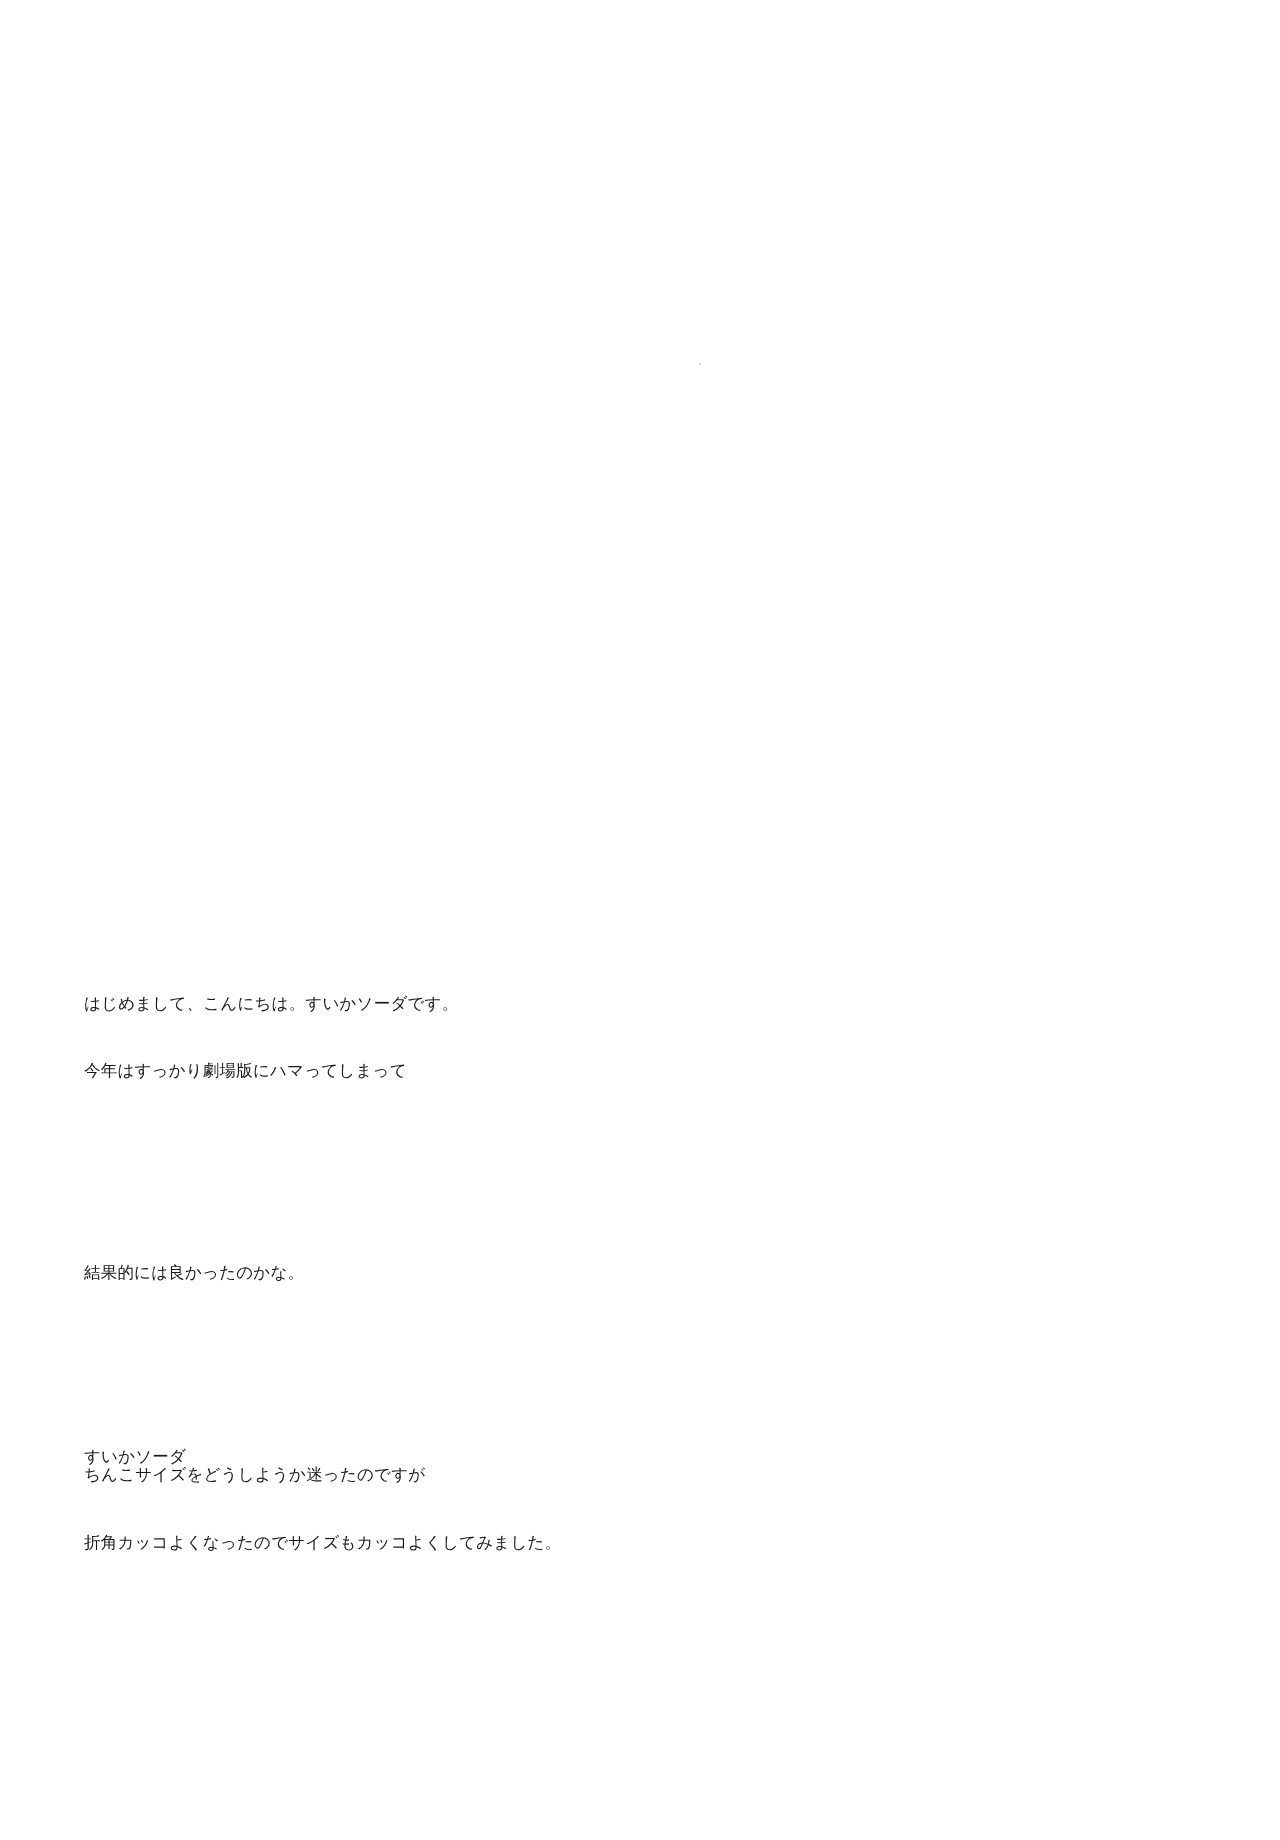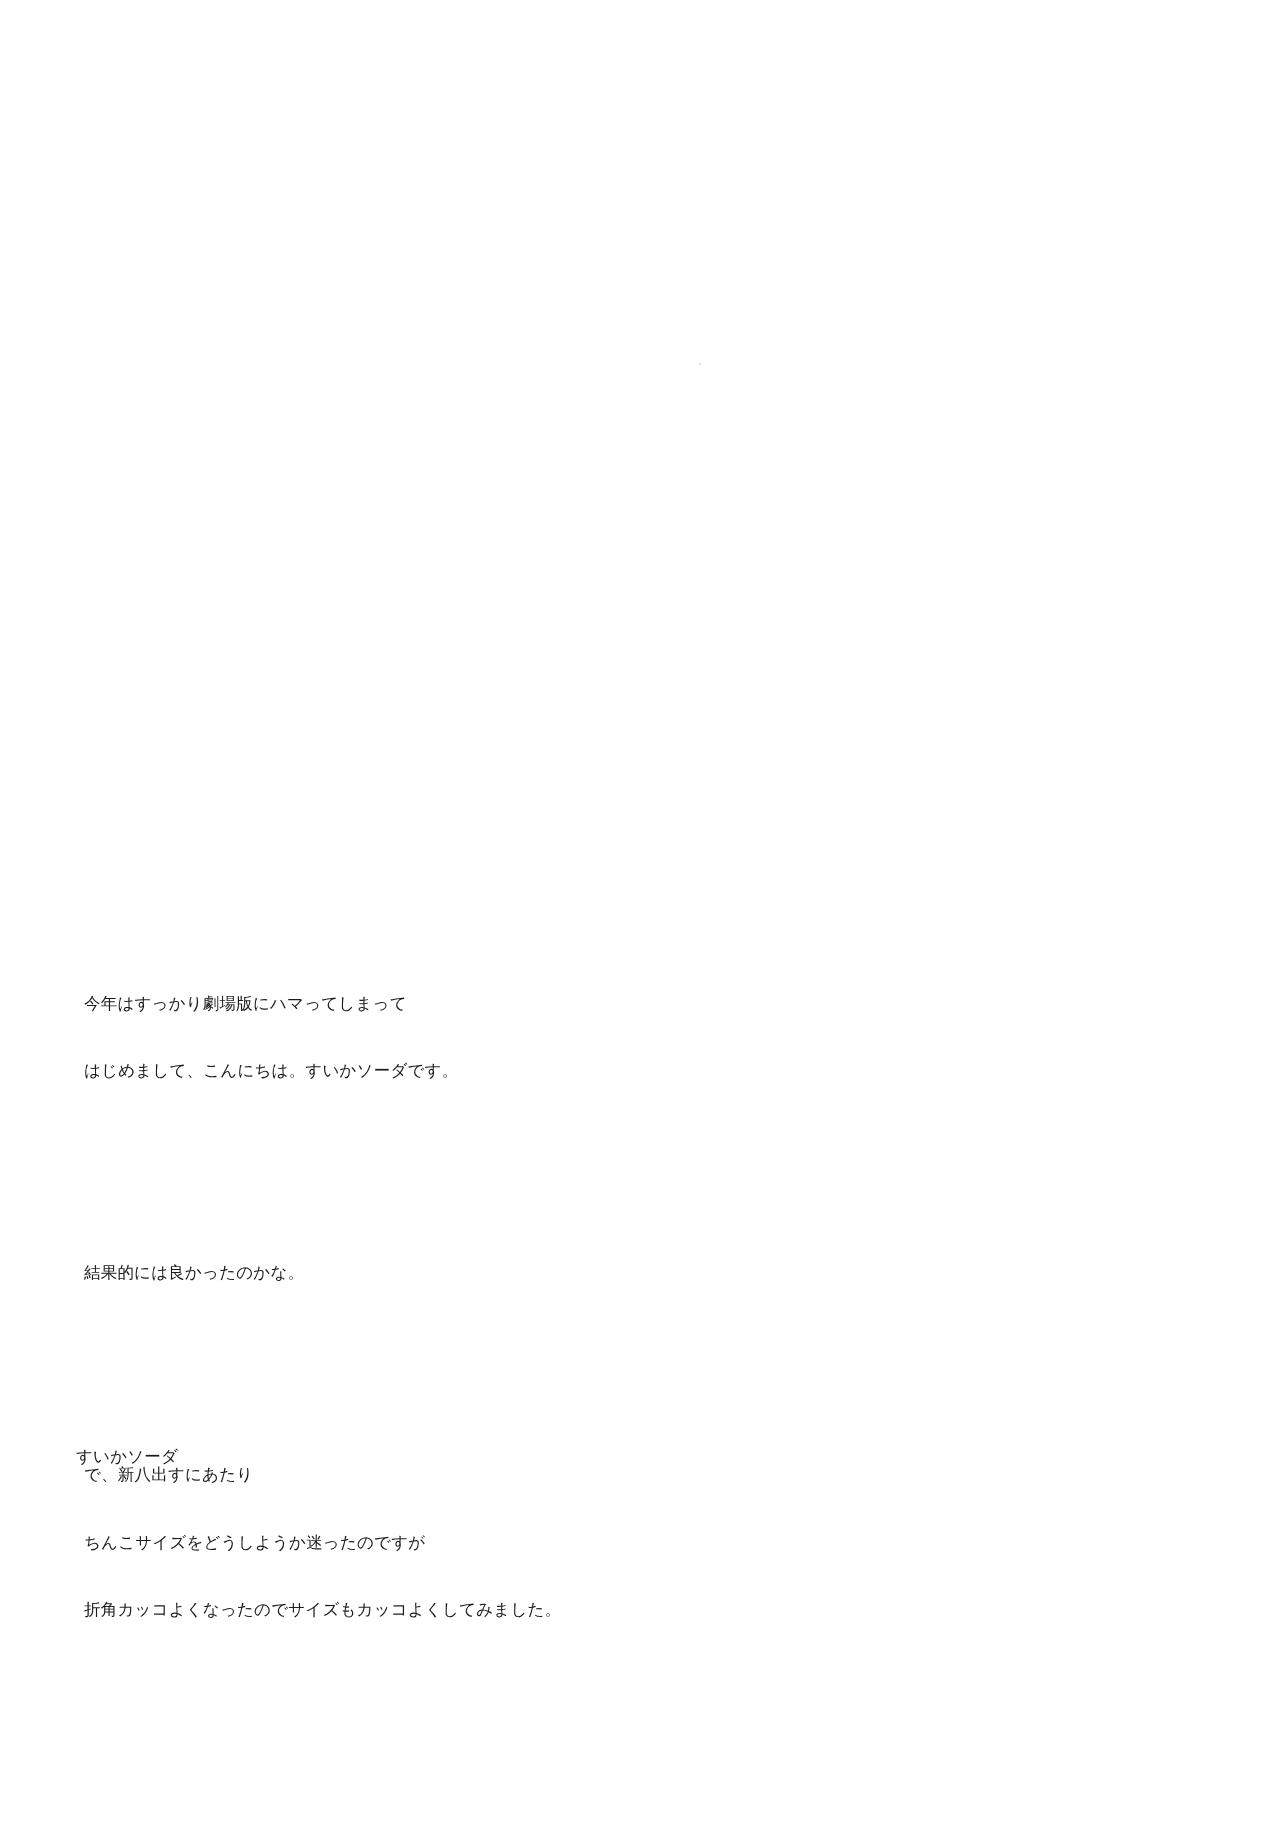--- a/index.html
+++ b/index.html
@@ -30,21 +30,21 @@
     margin: 0 0 22px 0;
   }
   .para:last-child {
     margin-bottom: 0;
   }
   .line {
     display: block;
   }
   .signature {
     position: absolute;
-    left: 76px;
+    left: 84px;
     top: 1446px;
     color: #1a1a1a;
     font-size: 16.5px;
     line-height: 22.5px;
     letter-spacing: 0.2px;
     white-space: pre;
   }
   .speck {
     position: absolute;
     left: 699px;
@@ -58,30 +58,29 @@
 </head>
 <body>
 
 <div class="page">
 
   <div class="speck"></div>
 
   <div class="afterword">
 
     <div class="para">
+      <span class="line">はじめまして、こんにちは。すいかソーダです。</span>
       <span class="line">今年はすっかり劇場版にハマってしまって</span>
-      <span class="line">はじめまして、こんにちは。すいかソーダです。</span>
     </div>
 
     <div class="para">
       <span class="line">結果的には良かったのかな。</span>
     </div>
 
     <div class="para">
-      <span class="line">で、新八出すにあたり</span>
       <span class="line">ちんこサイズをどうしようか迷ったのですが</span>
       <span class="line">折角カッコよくなったのでサイズもカッコよくしてみました。</span>
     </div>
 
     
 
     
 
     
 

